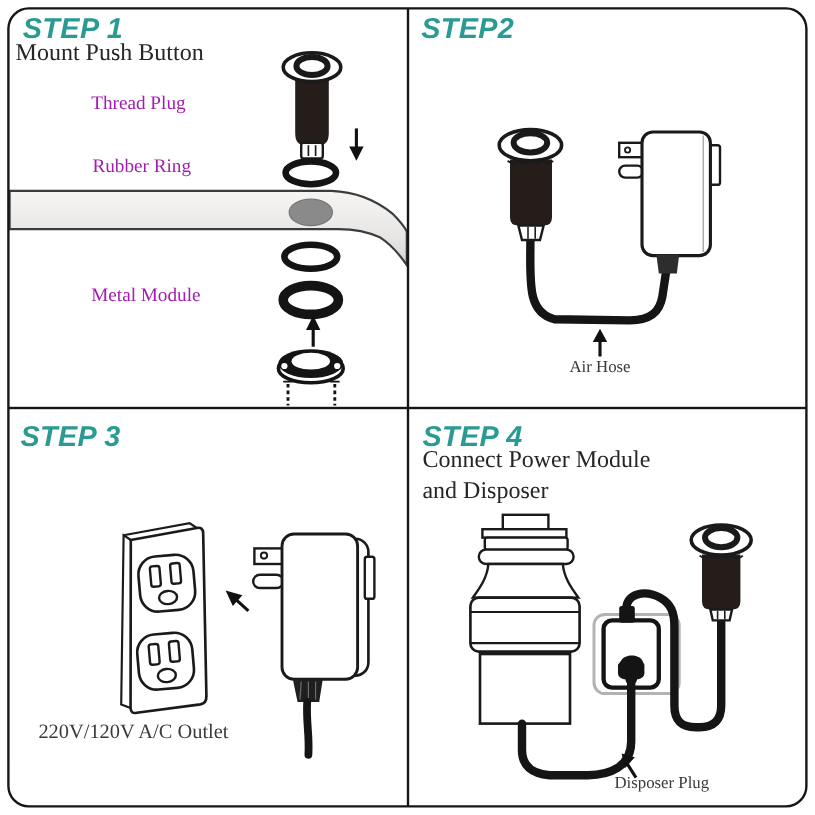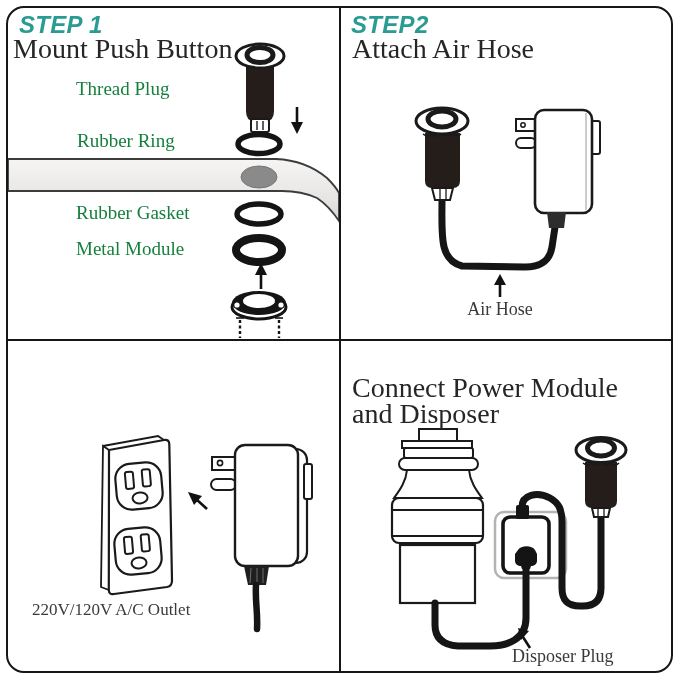--- a/index.html
+++ b/index.html
@@ -18,25 +18,25 @@
   .q2{left:340px;top:0;width:339px;height:415px;}
   .q3{left:0;top:340px;width:340px;height:339px;}
   .q4{left:340px;top:340px;width:339px;height:339px;}
   .quad svg{position:absolute;left:0;top:0;}
   .step-label{
     position:absolute;margin:0;
     font-family:"Liberation Sans", sans-serif;font-style:italic;font-weight:700;
     font-size:24px;color:#2a9b93;letter-spacing:.3px;white-space:nowrap;
   }
   .step-title{
-    position:absolute;margin:0;font-weight:400;font-size:28px;color:#262626;
+    position:absolute;margin:0;font-weight:400;font-size:20px;color:#262626;
     white-space:nowrap;line-height:1.05;
   }
-  .part-label{position:absolute;font-size:19px;color:#15803d;white-space:nowrap;text-align:right;}
-  .caption{position:absolute;font-size:18px;color:#3a3a3a;white-space:nowrap;}
+  .part-label{position:absolute;font-size:16px;color:#a21caf;white-space:nowrap;text-align:right;}
+  .caption{position:absolute;font-size:14px;color:#3a3a3a;white-space:nowrap;}
   .caption.center{transform:translateX(-50%);}
   .caption.big{font-size:17px;}
 </style>
 </head>
 <body>
 
 <div class="sheet">
 
   <section class="quad q1">
     <svg width="340" height="339" viewBox="0 0 340 339">
@@ -79,21 +79,20 @@
         <line x1="236" y1="318" x2="244" y2="318" stroke="#141414" stroke-width="1.6"></line>
         <line x1="275" y1="318" x2="283" y2="318" stroke="#141414" stroke-width="1.6"></line>
         <line x1="240" y1="320" x2="240" y2="338" stroke="#141414" stroke-width="2.4" stroke-dasharray="3 2.5"></line>
         <line x1="279" y1="320" x2="279" y2="338" stroke="#141414" stroke-width="2.4" stroke-dasharray="3 2.5"></line>
       </g>
     </svg>
     <h2 class="step-label" style="left:19px;top:11px">STEP 1</h2>
     <h3 class="step-title" style="left:13px;top:34px">Mount Push Button</h3>
     <div class="part-label" style="left:76px;top:78px">Thread Plug</div>
     <div class="part-label" style="left:77px;top:130px">Rubber Ring</div>
-    <div class="part-label" style="left:76px;top:202px">Rubber Gasket</div>
     <div class="part-label" style="left:76px;top:238px">Metal Module</div>
   </section>
 
   <section class="quad q2">
     <svg width="339" height="339" viewBox="0 0 339 339">
       <path d="M102,200 C102,235 99,260 122,266 L185,267 C203,267 210,259 212,247 L215,227" fill="none" stroke="#151515" stroke-width="7" stroke-linecap="round"></path>
       <g>
         <path d="M85,133 L85,181 Q85,188 92,188 L113,188 Q120,188 120,181 L120,133 Z" fill="#241d1a"></path>
         <ellipse cx="102" cy="121" rx="26" ry="13" fill="#fff" stroke="#1a1a1a" stroke-width="3"></ellipse>
         <ellipse cx="102" cy="119" rx="14" ry="8" fill="#fff" stroke="#1a1a1a" stroke-width="5"></ellipse>
@@ -110,21 +109,20 @@
         <rect x="195" y="110" width="57" height="103" rx="9" fill="#fff" stroke="#1a1a1a" stroke-width="2.6"></rect>
         <line x1="246" y1="113" x2="246" y2="210" stroke="#1a1a1a" stroke-width="1" opacity="0.45"></line>
         <path d="M207,212 L226,212 L224,228 L209,228 Z" fill="#2d2d2d"></path>
       </g>
       <g>
         <line x1="160" y1="297" x2="160" y2="283" stroke="#111" stroke-width="2.6"></line>
         <polygon points="154,285 166,285 160,274" fill="#111"></polygon>
       </g>
     </svg>
     <h2 class="step-label" style="left:11px;top:11px">STEP2</h2>
-    <h3 class="step-title" style="left:12px;top:34px">Attach Air Hose</h3>
     <div class="caption center" style="left:160px;top:299px">Air Hose</div>
   </section>
 
   <section class="quad q3">
     <svg width="340" height="339" viewBox="0 0 340 339">
       <g>
         <path d="M109,110 L164,100 Q169,99 169.3,104 L172,240 Q172.2,246 167,247 L114,254 Q109,255 108.8,250 Z" fill="#fff" stroke="#1a1a1a" stroke-width="2.2"></path>
         <path d="M109,110 L103,106 L101,247 L108.8,250 M103,106 L158,96 L164,100" fill="none" stroke="#1a1a1a" stroke-width="1.8"></path>
         <g transform="rotate(-5 139 146)">
           <rect x="116" y="123" width="46" height="46" rx="15" fill="#fff" stroke="#1a1a1a" stroke-width="2.2"></rect>
@@ -150,20 +148,21 @@
         <circle cx="220" cy="123" r="2.6" fill="none" stroke="#1a1a1a" stroke-width="1.6"></circle>
         <rect x="211" y="139" width="25" height="11" rx="5.5" fill="#fff" stroke="#1a1a1a" stroke-width="2"></rect>
         <rect x="235" y="105" width="63" height="121" rx="10" fill="#fff" stroke="#1a1a1a" stroke-width="2.4"></rect>
         <path d="M244,226 L269,226 L266,245 L248,245 Z" fill="#1f1f1f"></path>
         <line x1="251" y1="228" x2="250" y2="243" stroke="#ffffff" stroke-width="1" opacity="0.35"></line>
         <line x1="257" y1="228" x2="257" y2="243" stroke="#ffffff" stroke-width="1" opacity="0.35"></line>
         <line x1="263" y1="228" x2="263" y2="243" stroke="#ffffff" stroke-width="1" opacity="0.35"></line>
         <path d="M256,245 C255,262 258,272 257,289" fill="none" stroke="#151515" stroke-width="6.5" stroke-linecap="round"></path>
       </g>
     </svg>
+    <h2 class="step-label" style="left:17px;top:11px">STEP 3</h2>
     <div class="caption big" style="left:32px;top:260px">220V/120V A/C Outlet</div>
   </section>
 
   <section class="quad q4">
     <svg width="339" height="339" viewBox="0 0 339 339">
       <g>
         <rect x="79" y="89" width="38" height="12" fill="#fff" stroke="#1a1a1a" stroke-width="2"></rect>
         <rect x="62" y="101" width="70" height="7" fill="#fff" stroke="#1a1a1a" stroke-width="2"></rect>
         <rect x="64" y="108" width="69" height="10" rx="2" fill="#fff" stroke="#1a1a1a" stroke-width="2"></rect>
         <rect x="59" y="118" width="79" height="12" rx="6" fill="#fff" stroke="#1a1a1a" stroke-width="2"></rect>
@@ -186,20 +185,21 @@
         <path d="M243,123 q5,4 9,0 q5,4 9,0 q5,4 9,0 q5,4 9,0" stroke="#1a1a1a" stroke-width="1.5" fill="none"></path>
         <path d="M252,168 L270,168 L268,177 L254,177 Z" fill="#fff" stroke="#1a1a1a" stroke-width="2"></path>
         <line x1="258" y1="169" x2="258" y2="176" stroke="#1a1a1a" stroke-width="1.3"></line>
         <line x1="264" y1="169" x2="264" y2="176" stroke="#1a1a1a" stroke-width="1.3"></line>
       </g>
       <g>
         <line x1="190" y1="308" x2="183" y2="297" stroke="#111" stroke-width="2.6"></line>
         <polygon points="178,288 189,291 181,300" fill="#111"></polygon>
       </g>
     </svg>
+    <h2 class="step-label" style="left:12px;top:11px">STEP 4</h2>
     <h3 class="step-title" style="left:12px;top:33px">Connect Power Module</h3>
     <h3 class="step-title" style="left:12px;top:59px">and Disposer</h3>
     <div class="caption" style="left:172px;top:306px">Disposer Plug</div>
   </section>
 
   <div class="frame"></div>
   <div class="div-v"></div>
   <div class="div-h"></div>
 </div>
 

